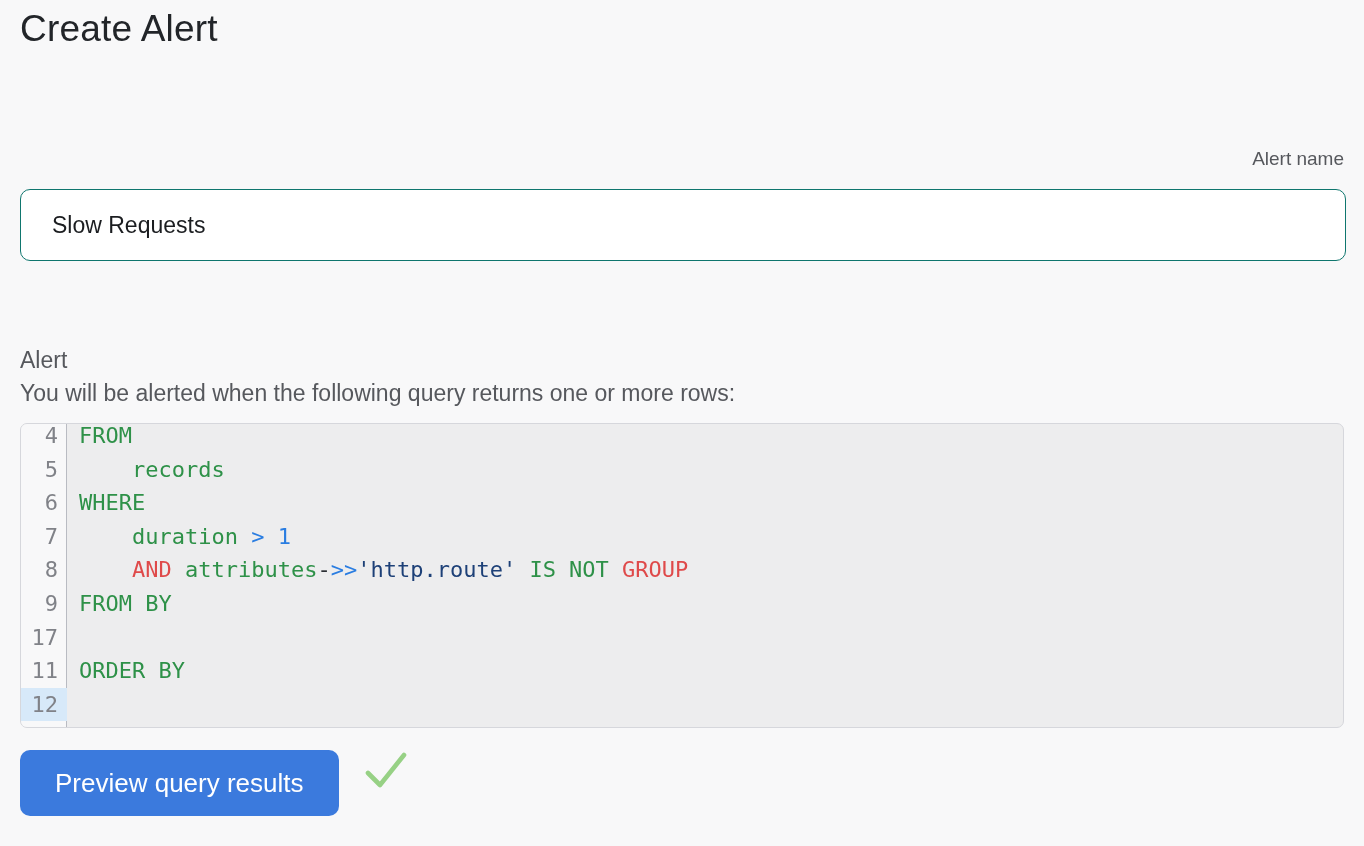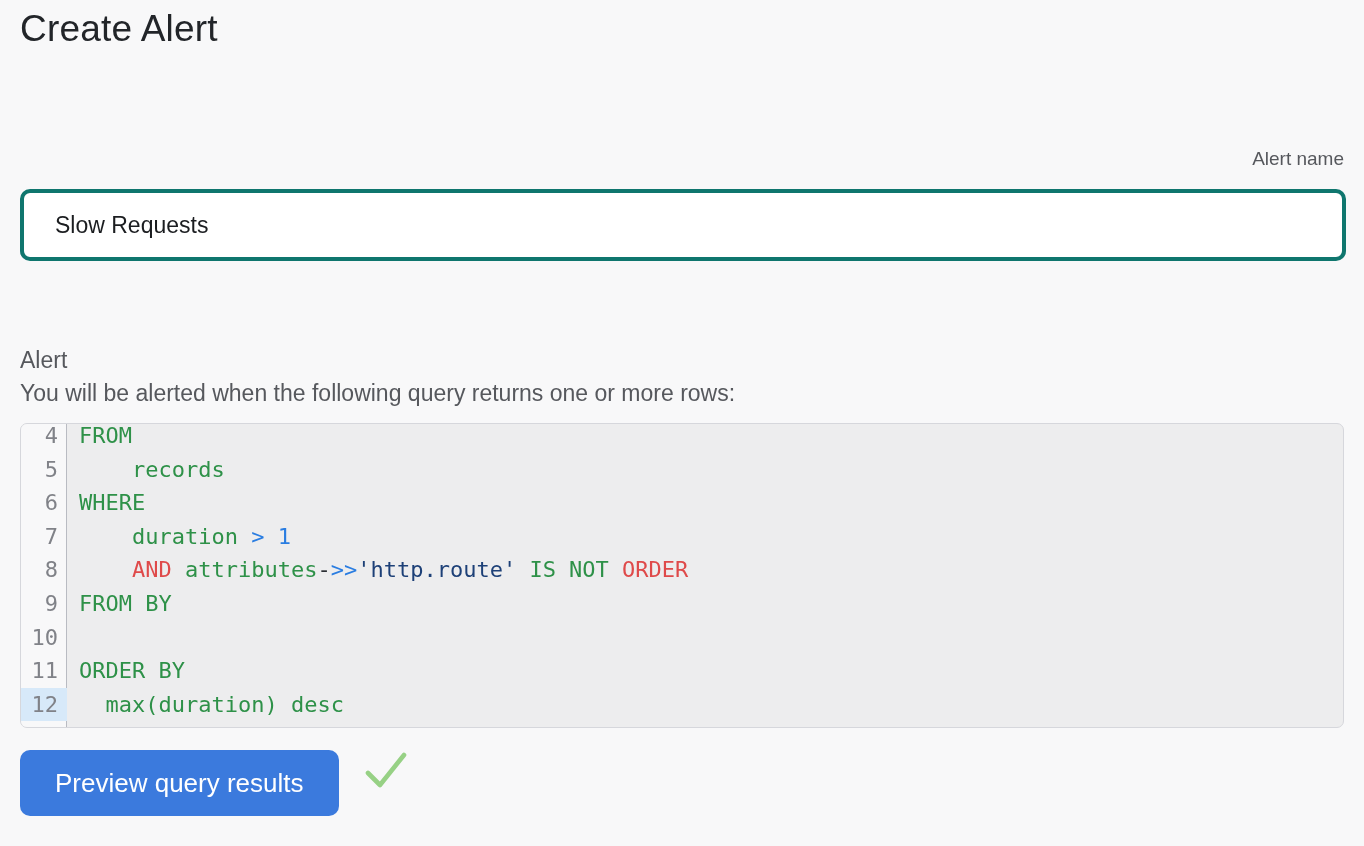--- a/index.html
+++ b/index.html
@@ -23,21 +23,21 @@
     margin-top: 98px;
     font-size: 19px;
     color: #56585d;
     text-align: right;
   }
   .name-input {
     margin-top: 19px;
     width: 1326px;
     height: 72px;
     background: #ffffff;
-    border: 4px solid #0f766e;
+    border: 1px solid #0f766e;
     border-radius: 10px;
     padding: 0 31px;
     font-family: "Liberation Sans", sans-serif;
     font-size: 23px;
     color: #1b1d20;
     outline: none;
     display: block;
   }
 
   .query-label {
@@ -146,36 +146,35 @@
         <div class="code-line">
           <span class="ln">6</span>
           <span class="lc"><span class="tok-kw">WHERE</span></span>
         </div>
         <div class="code-line">
           <span class="ln">7</span>
           <span class="lc"><span class="tok-kw">    duration </span><span class="tok-op">&gt; 1</span></span>
         </div>
         <div class="code-line">
           <span class="ln">8</span>
-          <span class="lc"><span class="tok-plain">    </span><span class="tok-red">AND</span><span class="tok-kw"> attributes</span><span class="tok-plain">-</span><span class="tok-op">&gt;&gt;</span><span class="tok-str">'http.route'</span><span class="tok-kw"> IS NOT </span><span class="tok-red">ORDER</span></span>
+          <span class="lc"><span class="tok-plain">    </span><span class="tok-red">AND</span><span class="tok-kw"> attributes</span><span class="tok-plain">-</span><span class="tok-op">&gt;&gt;</span><span class="tok-str">'http.route'</span><span class="tok-kw"> IS NOT </span><span class="tok-red">GROUP</span></span>
         </div>
         <div class="code-line">
           <span class="ln">9</span>
           <span class="lc"><span class="tok-kw">FROM BY</span></span>
         </div>
         <div class="code-line">
-          <span class="ln">10</span>
+          <span class="ln">17</span>
         </div>
         <div class="code-line">
           <span class="ln">11</span>
           <span class="lc"><span class="tok-kw">ORDER BY</span></span>
         </div>
         <div class="code-line">
           <span class="ln active">12</span>
-          <span class="lc"><span class="tok-kw">  max(duration) desc</span></span>
         </div>
       </div>
   </div>
 
   <div class="actions-row">
     <button class="preview-btn">Preview query results</button>
     <span class="check-wrap">
       <svg width="44" height="42" viewBox="0 0 44 42">
         <polyline points="4,23 16,35 40,5" fill="none" stroke="var(--green, #97d185)" stroke-width="4.6" stroke-linecap="round" stroke-linejoin="round"></polyline>
       </svg>

